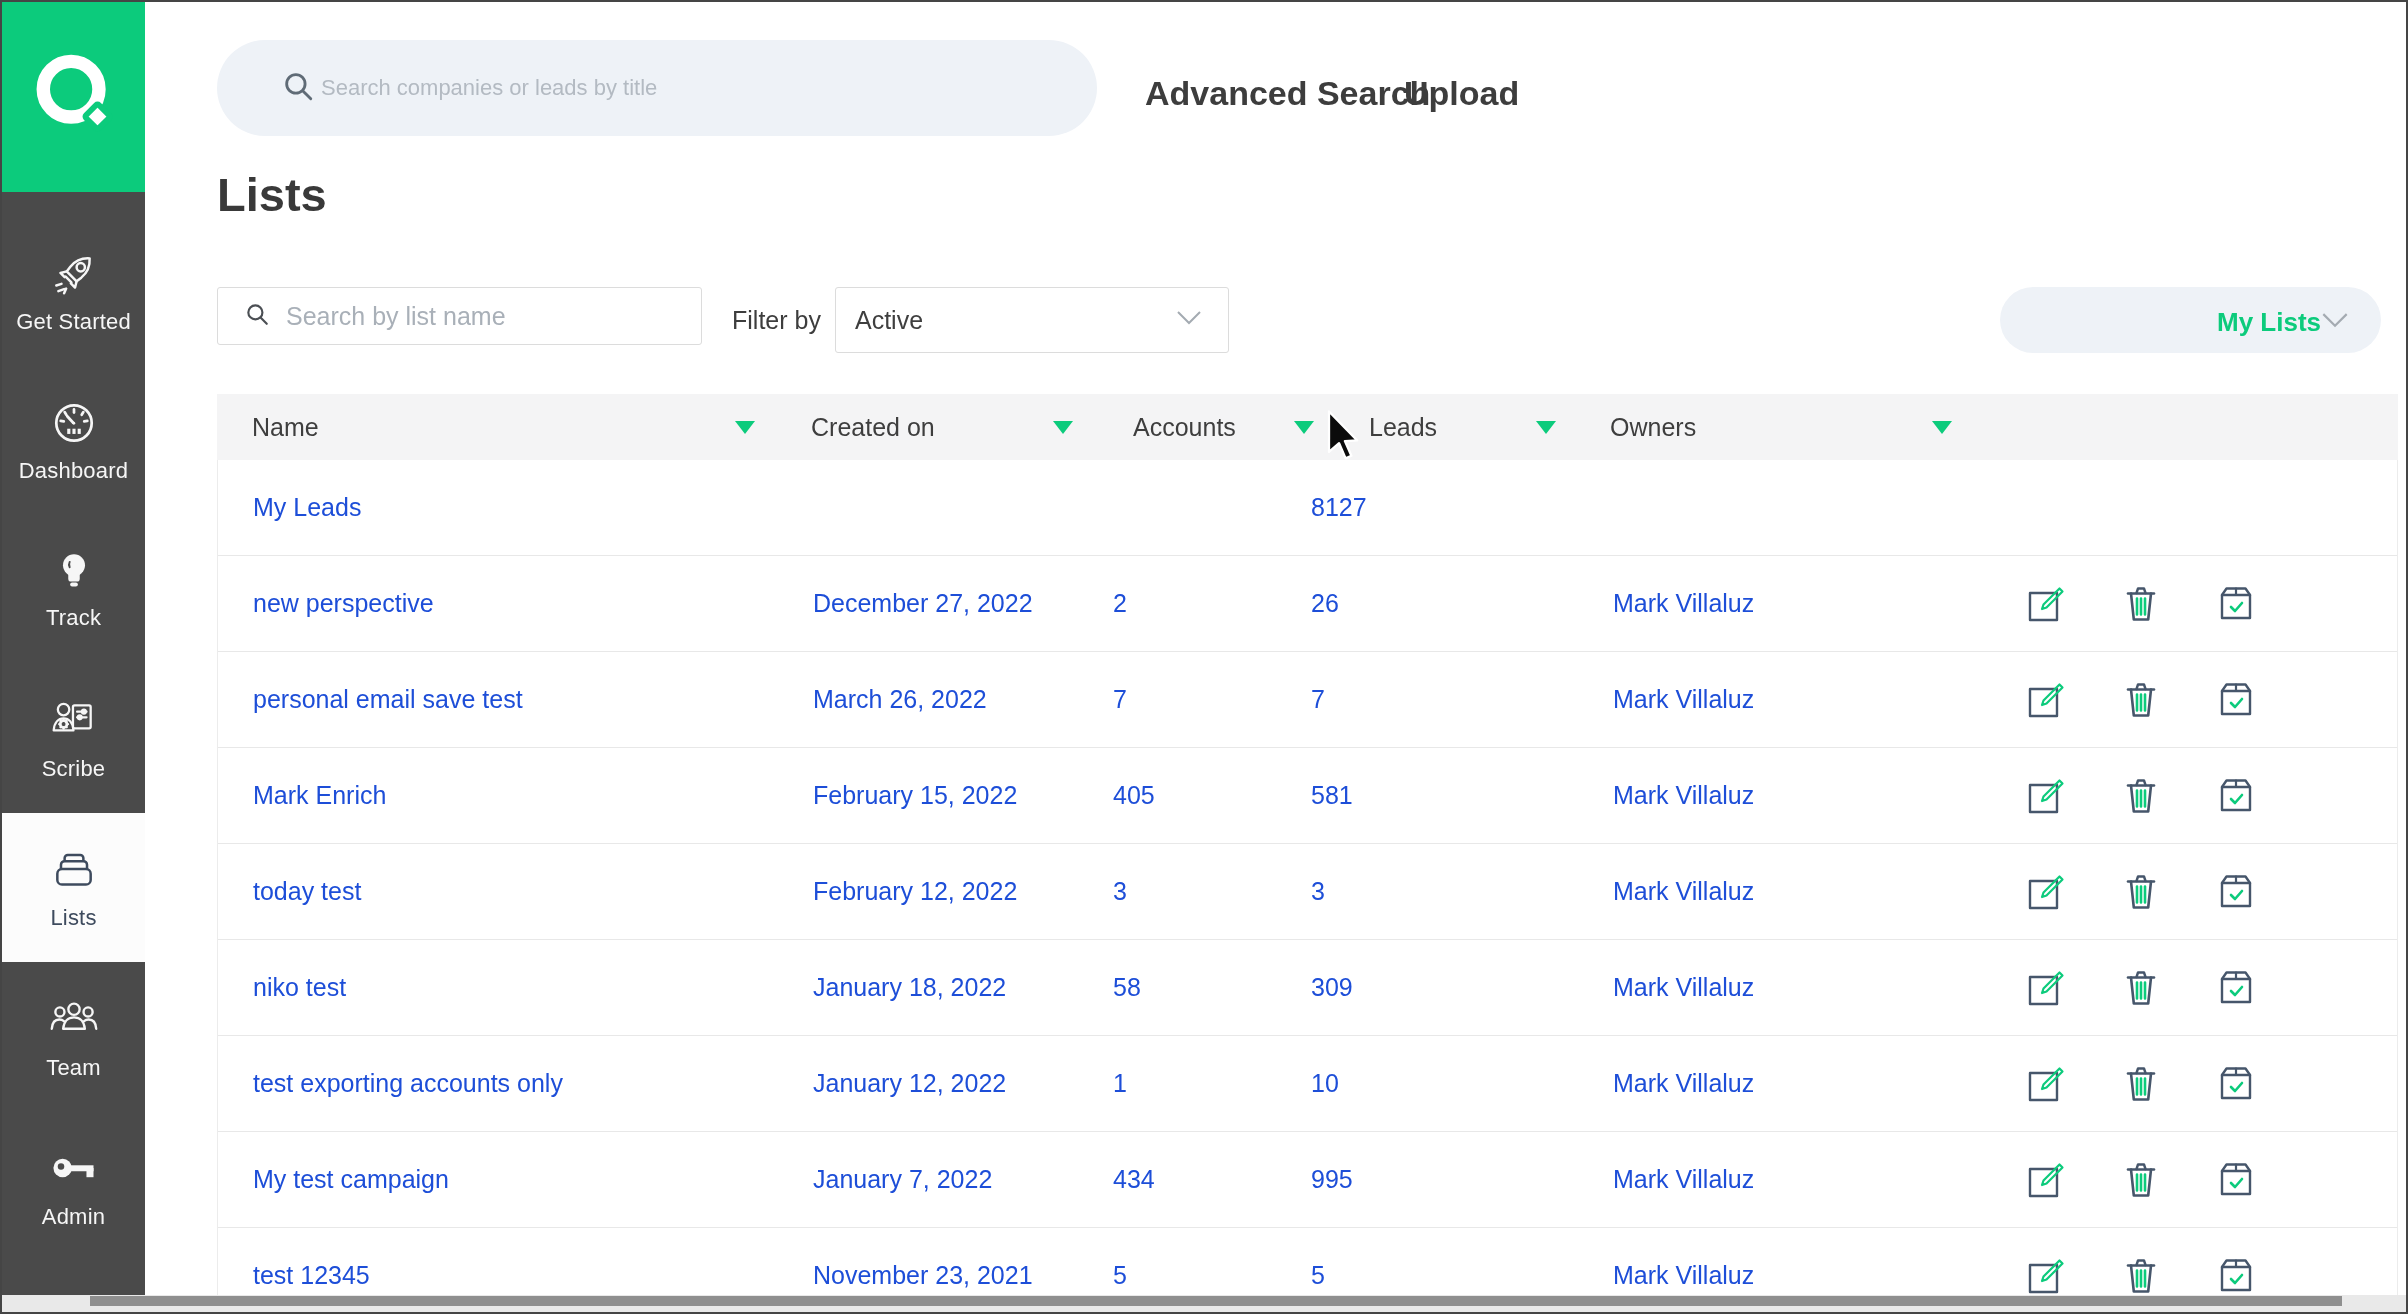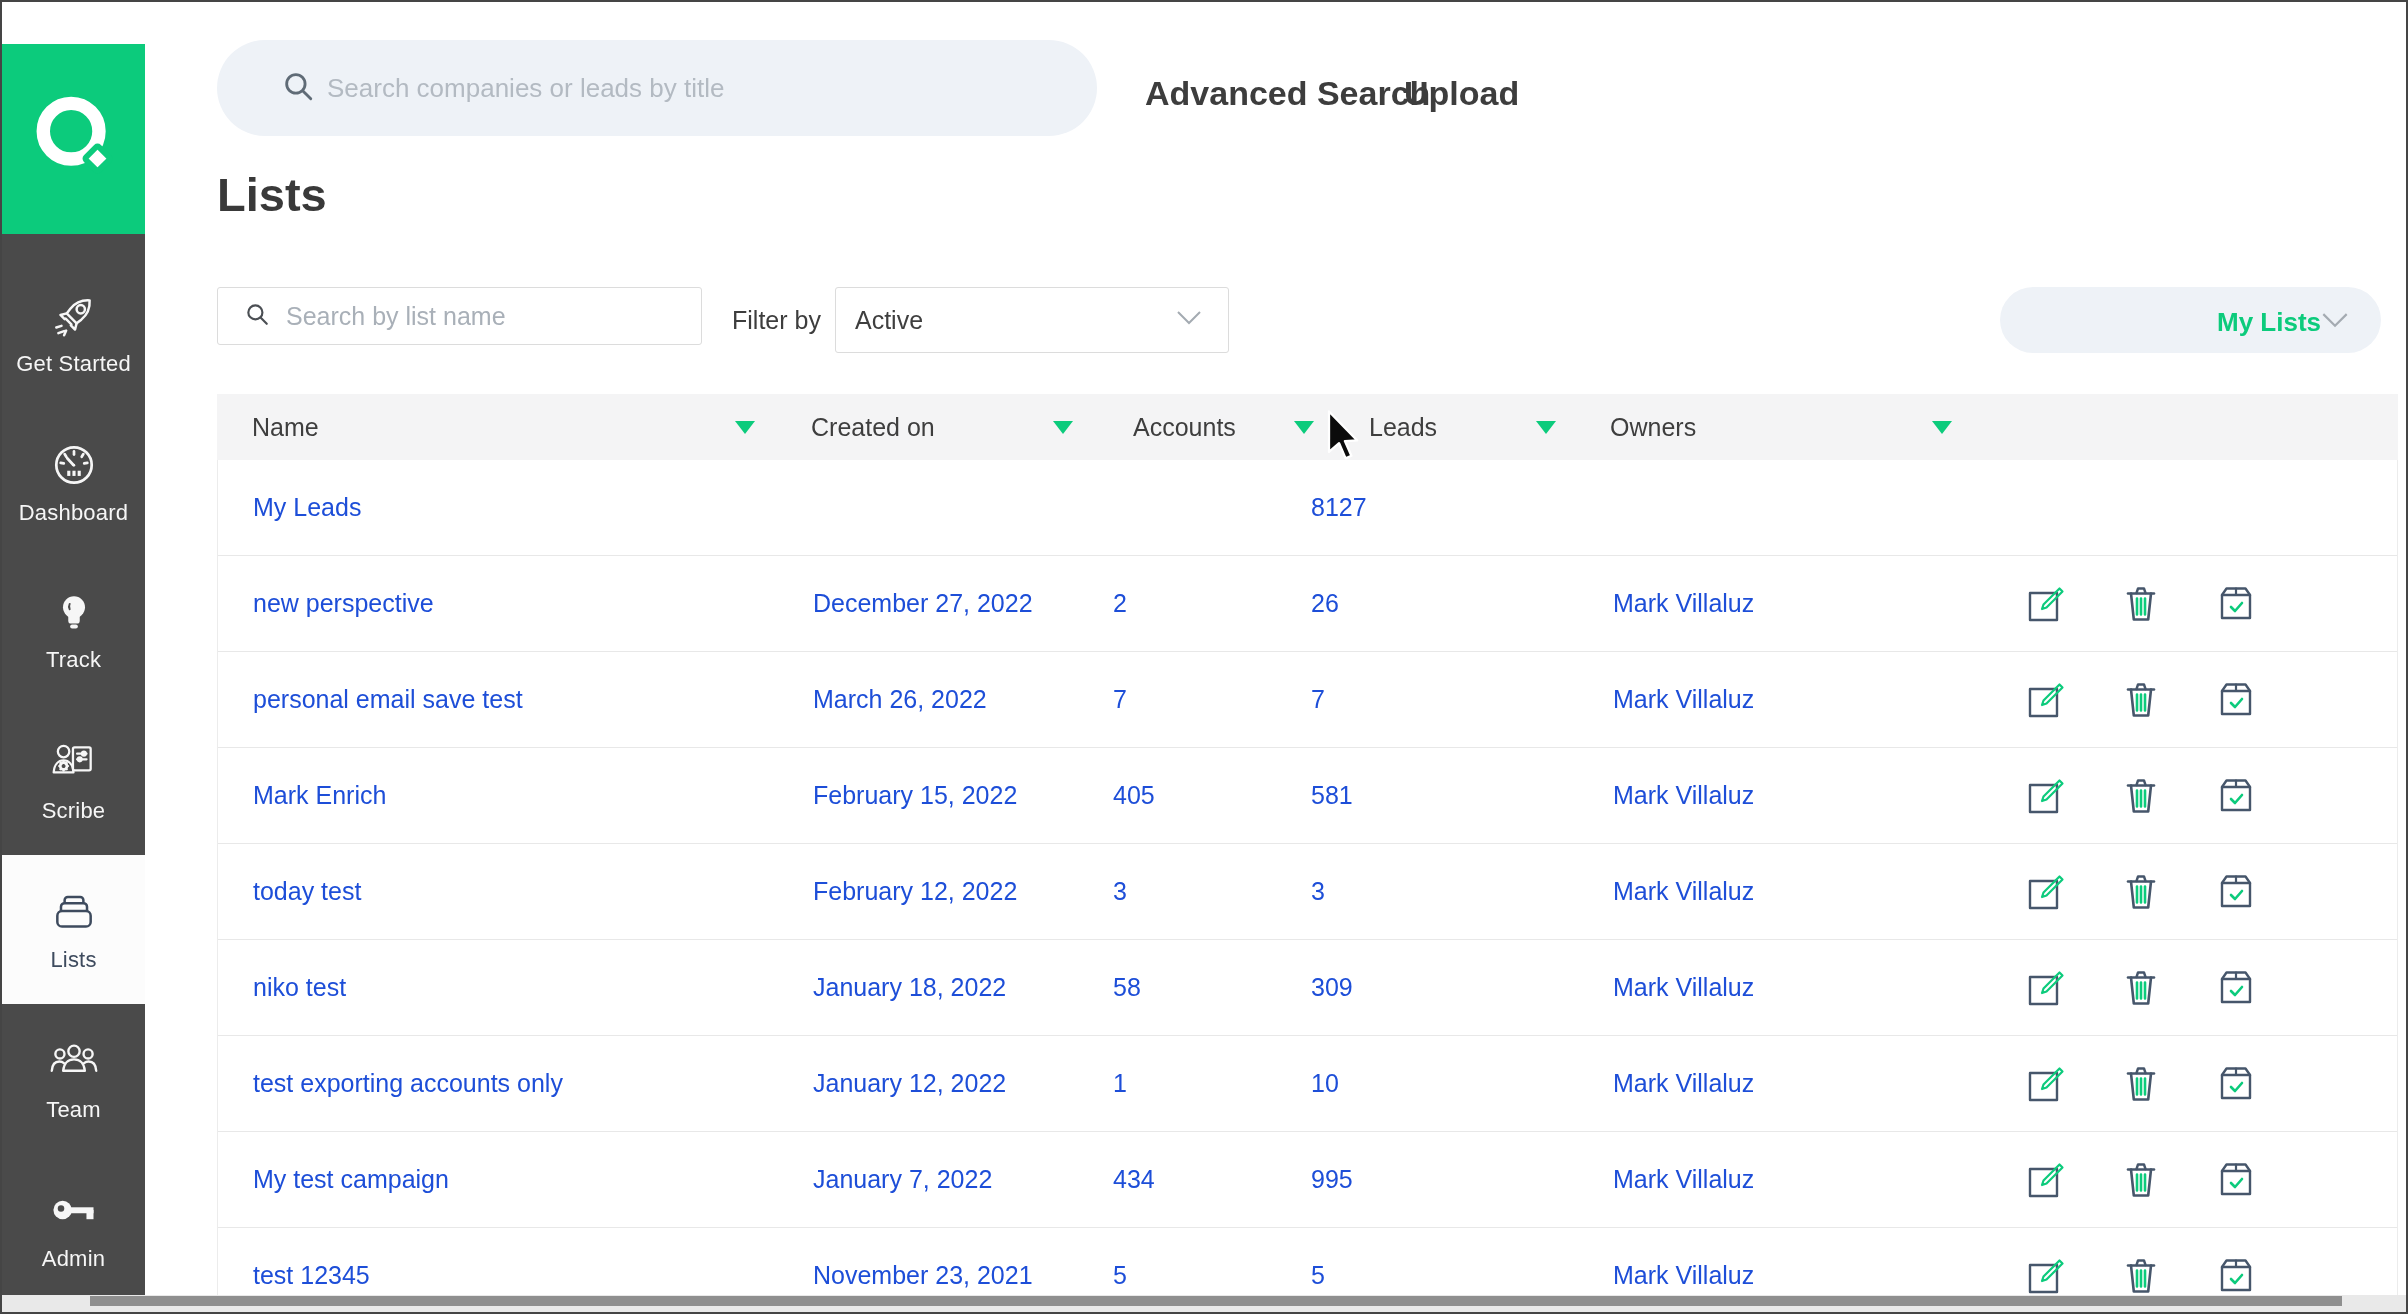--- a/index.html
+++ b/index.html
@@ -1,32 +1,32 @@
 <!DOCTYPE html>
 <html><head>
 <meta charset="utf-8">
 <style>
   * { margin:0; padding:0; box-sizing:border-box; }
   html,body { width:2408px; height:1314px; background:#fff; font-family:"Liberation Sans","DejaVu Sans",sans-serif; }
   .screen { position:relative; width:2408px; height:1314px; display:flex; border:2px solid #454545; overflow:hidden; background:#fff; }
 
   
-  .sidebar { width:143px; min-width:143px; background:#4a4a4a; display:flex; flex-direction:column;margin-top:42px; }
+  .sidebar { width:143px; min-width:143px; background:#4a4a4a; display:flex; flex-direction:column; }
   .logo-block { height:190px; background:#0ccb7c; display:flex; align-items:center; justify-content:center; }
   .nav { padding-top:25px; display:flex; flex-direction:column; }
   .nav-item { height:149px; display:flex; flex-direction:column; align-items:center; justify-content:center; gap:10px; color:#f6f6f6; cursor:pointer; }
   .nav-item .lbl { font-size:22px; letter-spacing:.2px; }
   .nav-item svg { display:block; }
   .nav-item.active { background:#fcfcfc; color:#3e4b5e; }
 
   
   .main { position:relative; flex:1; background:#fff; }
 
   .search-pill { position:absolute; left:72px; top:38px; width:880px; height:96px; border-radius:48px; background:#eef2f7; display:flex; align-items:center; padding-left:64px; }
-  .search-pill input { border:none; outline:none; background:transparent; font-size:26px; color:#5b6066; margin-left:12px; width:700px; font-family:inherit; }
+  .search-pill input { border:none; outline:none; background:transparent; font-size:22px; color:#5b6066; margin-left:6px; width:700px; font-family:inherit; }
   .search-pill input::placeholder { color:#b3bac2; }
   .top-link { position:absolute; top:72px; font-size:34px; font-weight:700; color:#3d3d3d; cursor:pointer;text-align:right; }
   .adv { left:1000px; } .upl { left:1259px; }
 
   .page-title { position:absolute; left:72px; top:165px; font-size:47px; font-weight:700; color:#393939; }
 
   .list-search { position:absolute; left:72px; top:285px; width:485px; height:58px; border:1px solid #dcdcdc; border-radius:3px; background:#fff; display:flex; align-items:center; padding-left:26px; }
   .list-search input { border:none; outline:none; background:transparent; font-size:25px; color:#5b6066; margin-left:16px; width:380px; font-family:inherit; }
   .list-search input::placeholder { color:#a9b0b8; }
 

